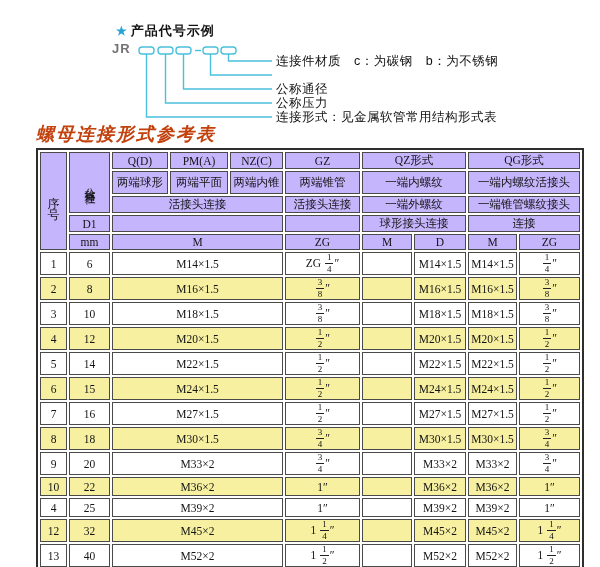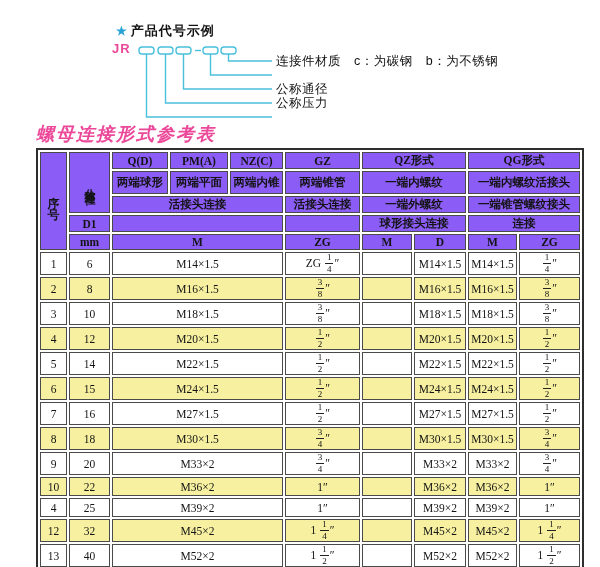--- a/index.html
+++ b/index.html
@@ -9,45 +9,45 @@
     overflow:hidden; font-family:"Liberation Sans", sans-serif; color:#1a1a1a;padding-left:24px;
   }
   
   .diag-title {
     position:absolute; left:116px; top:22px; font-size:13px; font-weight:bold;
     color:#111; letter-spacing:1px; white-space:nowrap;
   }
   .diag-title .star { color:#29a3d6; margin-right:3px; font-size:12px; }
   .code-prefix {
     position:absolute; left:112px; top:41px; font-size:13px; font-weight:bold;
-    color:#ec4899; letter-spacing:1px;
+    color:#737373; letter-spacing:1px;
   }
   .diag-svg { position:absolute; left:0; top:0; width:600px; height:125px; }
   .diag-label {
     position:absolute; left:276px; font-size:12.5px; font-weight:normal; color:#111;
     white-space:nowrap; letter-spacing:0.5px; line-height:14px;
   }
   
   .table-title {
     position:absolute; left:36px; top:122px; font-size:18px; font-weight:bold;
-    font-style:italic; font-family:"DejaVu Serif", serif; color:#ec4899;
+    font-style:italic; font-family:"DejaVu Serif", serif; color:#c2410c;
     letter-spacing:2px; white-space:nowrap;
   }
   
   table.ref {
     position:absolute; left:36px; top:148px; width:542px;
     border-collapse:separate; border-spacing:2px; table-layout:fixed;
     background:#ffffff; border:2px solid #2e2e2e;
   }
   table.ref th, table.ref td {
     border:1px solid #4a4a4a; text-align:center; vertical-align:middle;
     font-family:"Liberation Serif","DejaVu Serif",serif; font-size:11.5px;
     color:#141414; padding:0; overflow:hidden; white-space:nowrap;
   }
-  table.ref thead th { background:#8b5cf6; font-weight:bold; }
+  table.ref thead th { background:#c4b5fd; font-weight:normal; }
   table.ref tbody td { background:#ffffff; height:19px; }
   table.ref tbody tr.alt td { background:#f6f0a0; }
   .r1 th { height:17px; }
   .r2 th { height:23px;margin-top:21px; }
   .r3 th, .r4 th, .r5 th { height:16px; }
   .vtext {
     writing-mode:vertical-lr; text-orientation:upright;
     display:inline-block; line-height:1;
   }
   .vt-seq  { letter-spacing:13px; font-size:12px; }
@@ -80,20 +80,21 @@
       <path d="M210.5 54 L210.5 75 L272 75"></path>
       <path d="M183.5 54 L183.5 89 L272 89"></path>
       <path d="M165.5 54 L165.5 103 L272 103"></path>
       <path d="M146.5 54 L146.5 117 L272 117"></path>
     </g>
   </svg>
 
   <div class="diag-label" style="top:54px">连接件材质　c：为碳钢　b：为不锈钢</div>
   <div class="diag-label" style="top:82px">公称通径</div>
   <div class="diag-label" style="top:96px">公称压力</div>
+  <div class="diag-label" style="top:110px">连接形式：见金属软管常用结构形式表</div>
 
   <div class="table-title">螺母连接形式参考表</div>
 
   <table class="ref">
     <colgroup>
       <col style="width:27px">
         <col style="width:41px">
         <col style="width:56px">
       <col style="width:58px">
         <col style="width:53px">

